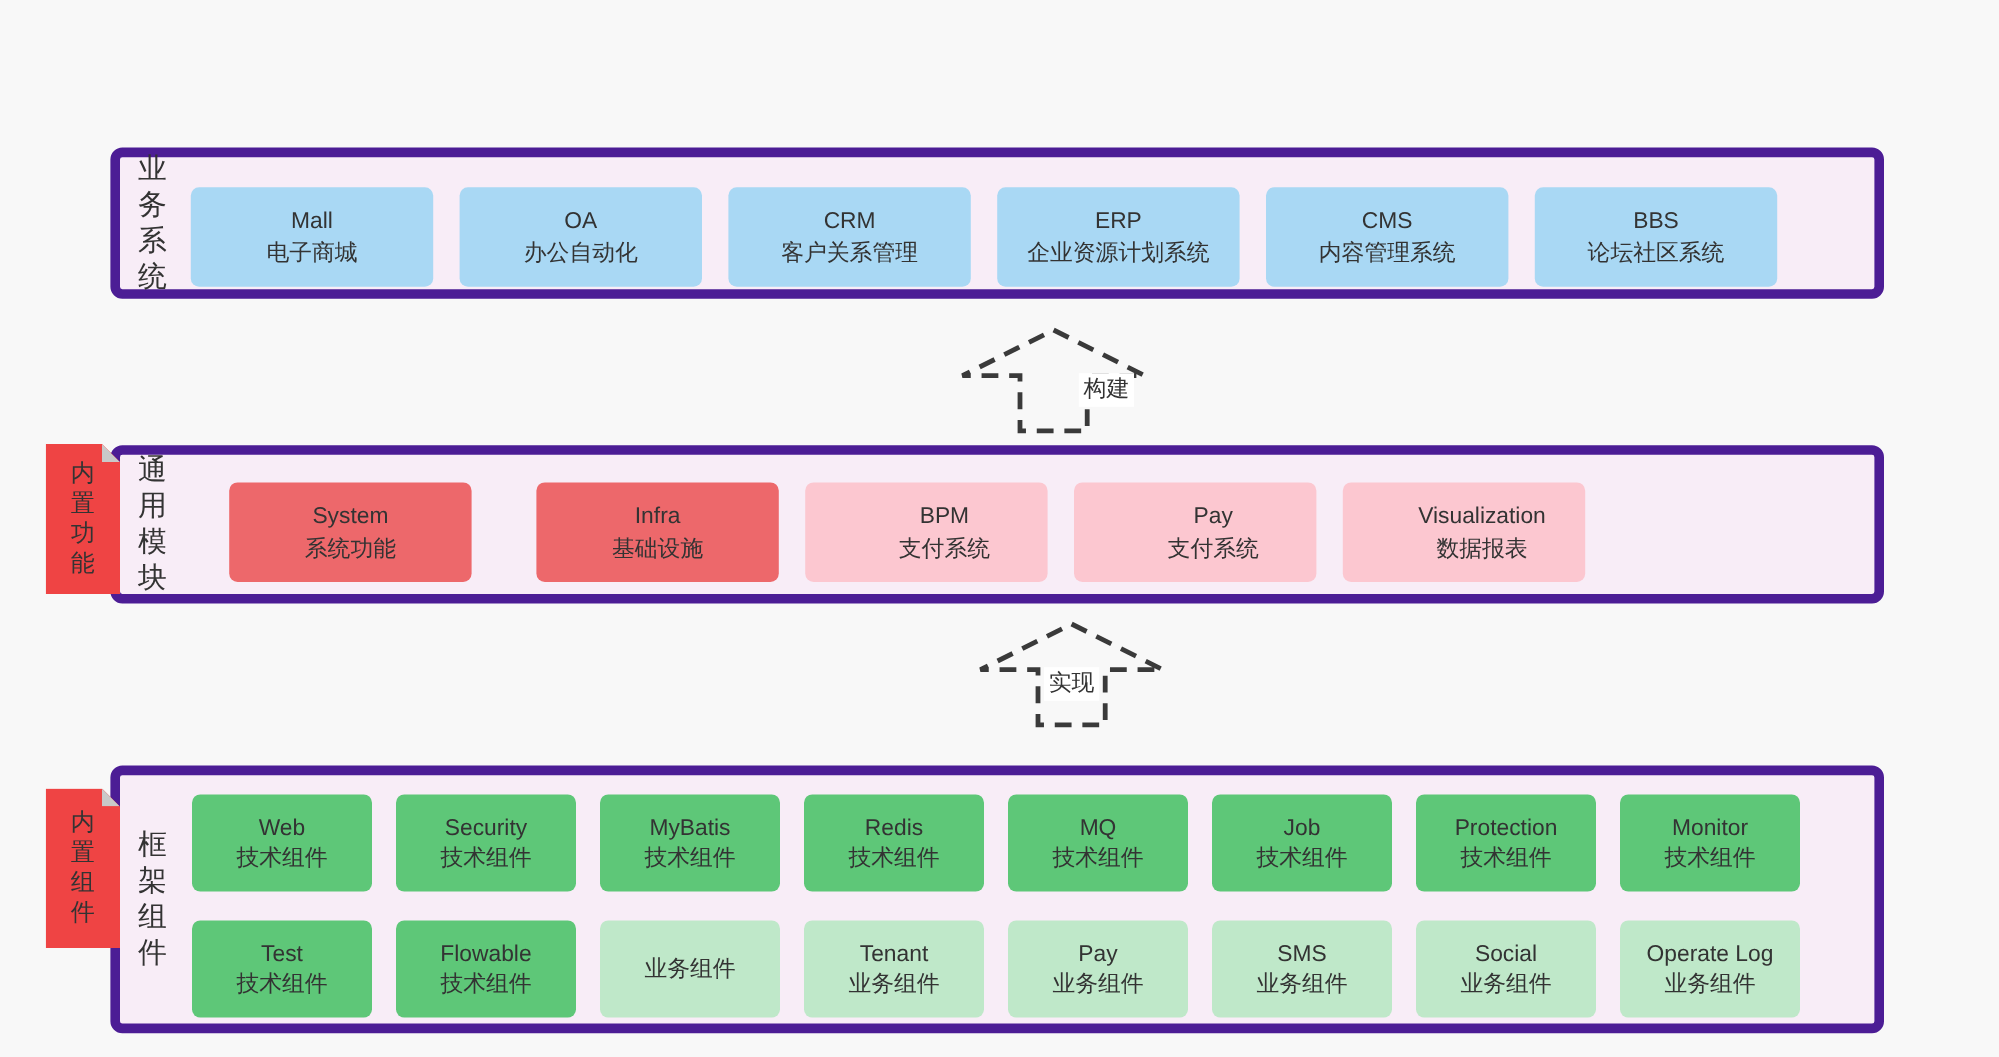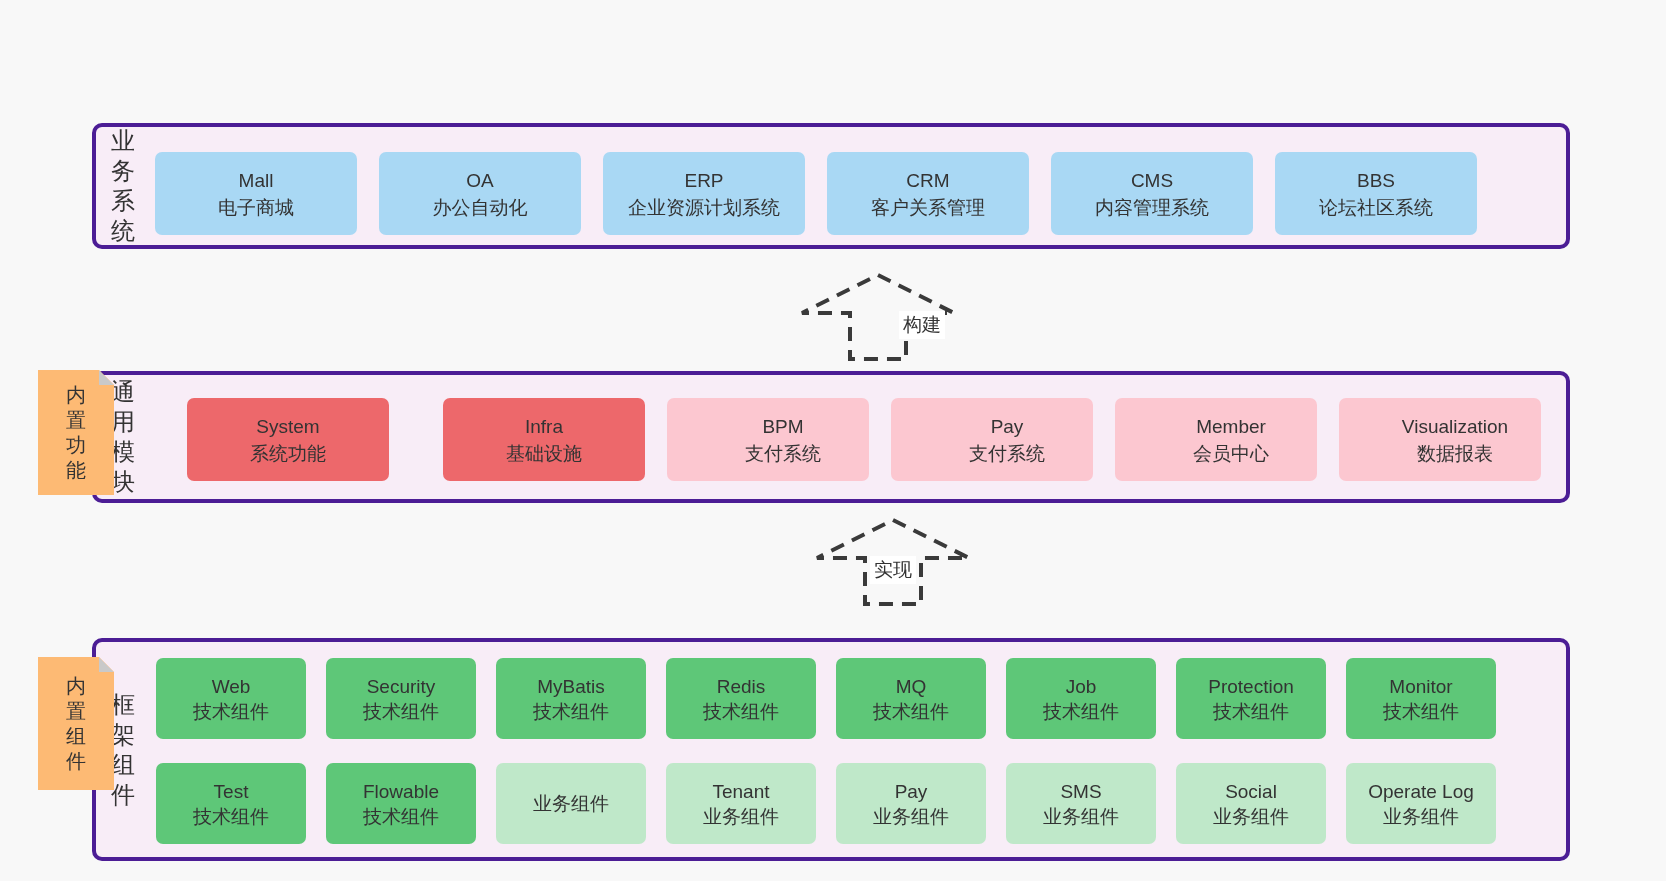--- a/index.html
+++ b/index.html
@@ -11,21 +11,21 @@
     background: #f8f8f8;
     font-family: "Liberation Sans", sans-serif;
     color: #333;
     overflow: hidden;
   }
   .band {
     position: absolute;
     left: 92px;
     width: 1478px;
     background: #f8edf7;
-    border: 4px solid #4c1d95;
+    border: 8px solid #4c1d95;
     border-radius: 10px;
   }
   #band-business  { top: 123px; height: 126px; }
   #band-common    { top: 371px; height: 132px; }
   #band-framework { top: 620px; height: 223px; margin-top: 18px; }
 
   .band-label {
     position: absolute;
     left: 10px; top: 0;
     height: 100%; width: 34px;
@@ -62,22 +62,22 @@
     padding: 0 13px;
   }
   .v-blue        { background: #a9d8f4; }
   .v-red         { background: #ed686b; margin-left: 32px; }
   .v-pink        { background: #fcc7d0; padding-left: 30px; }
   .v-green       { background: #5ec778; }
   .v-light-green { background: #bfe8c9; }
 
   .sticky {
     position: absolute;
-    left: 38px; width: 76px;
-    background: #fdba74;
+    left: 38px; width: 62px;
+    background: #ef4444;
     z-index: 3;
     display: flex; align-items: center; justify-content: center;
     clip-path: polygon(0 0, calc(100% - 15px) 0, 100% 15px, 100% 100%, 0 100%);
   }
   #sticky-functions  { top: 370px; height: 125px; }
   #sticky-components { top: 657px; height: 133px; }
   .sticky .fold {
     position: absolute; top: 0; right: 0;
     width: 15px; height: 15px;
     background: #c9c9c9;
@@ -116,26 +116,26 @@
 
     <div class="box v-blue">
           <span class="name">Mall</span>
           <span class="desc">电子商城</span>
         </div>
         <div class="box v-blue">
           <span class="name">OA</span>
           <span class="desc">办公自动化</span>
         </div>
         <div class="box v-blue">
+          <span class="name">CRM</span>
+          <span class="desc">客户关系管理</span>
+        </div>
+        <div class="box v-blue">
           <span class="name">ERP</span>
           <span class="desc">企业资源计划系统</span>
-        </div>
-        <div class="box v-blue">
-          <span class="name">CRM</span>
-          <span class="desc">客户关系管理</span>
         </div>
         <div class="box v-blue">
           <span class="name">CMS</span>
           <span class="desc">内容管理系统</span>
         </div>
         <div class="box v-blue">
           <span class="name">BBS</span>
           <span class="desc">论坛社区系统</span>
         </div>
       </div>
@@ -162,24 +162,20 @@
         </div>
         <div class="box v-pink">
           <span class="name">BPM</span>
           <span class="desc">支付系统</span>
         </div>
         <div class="box v-pink">
           <span class="name">Pay</span>
           <span class="desc">支付系统</span>
         </div>
         <div class="box v-pink">
-          <span class="name">Member</span>
-          <span class="desc">会员中心</span>
-        </div>
-        <div class="box v-pink">
           <span class="name">Visualization</span>
           <span class="desc">数据报表</span>
         </div>
       </div>
   </section>
   <div class="sticky" id="sticky-functions">
     <div class="fold"></div>
     <div class="label">内置功能</div>
   </div>
 

